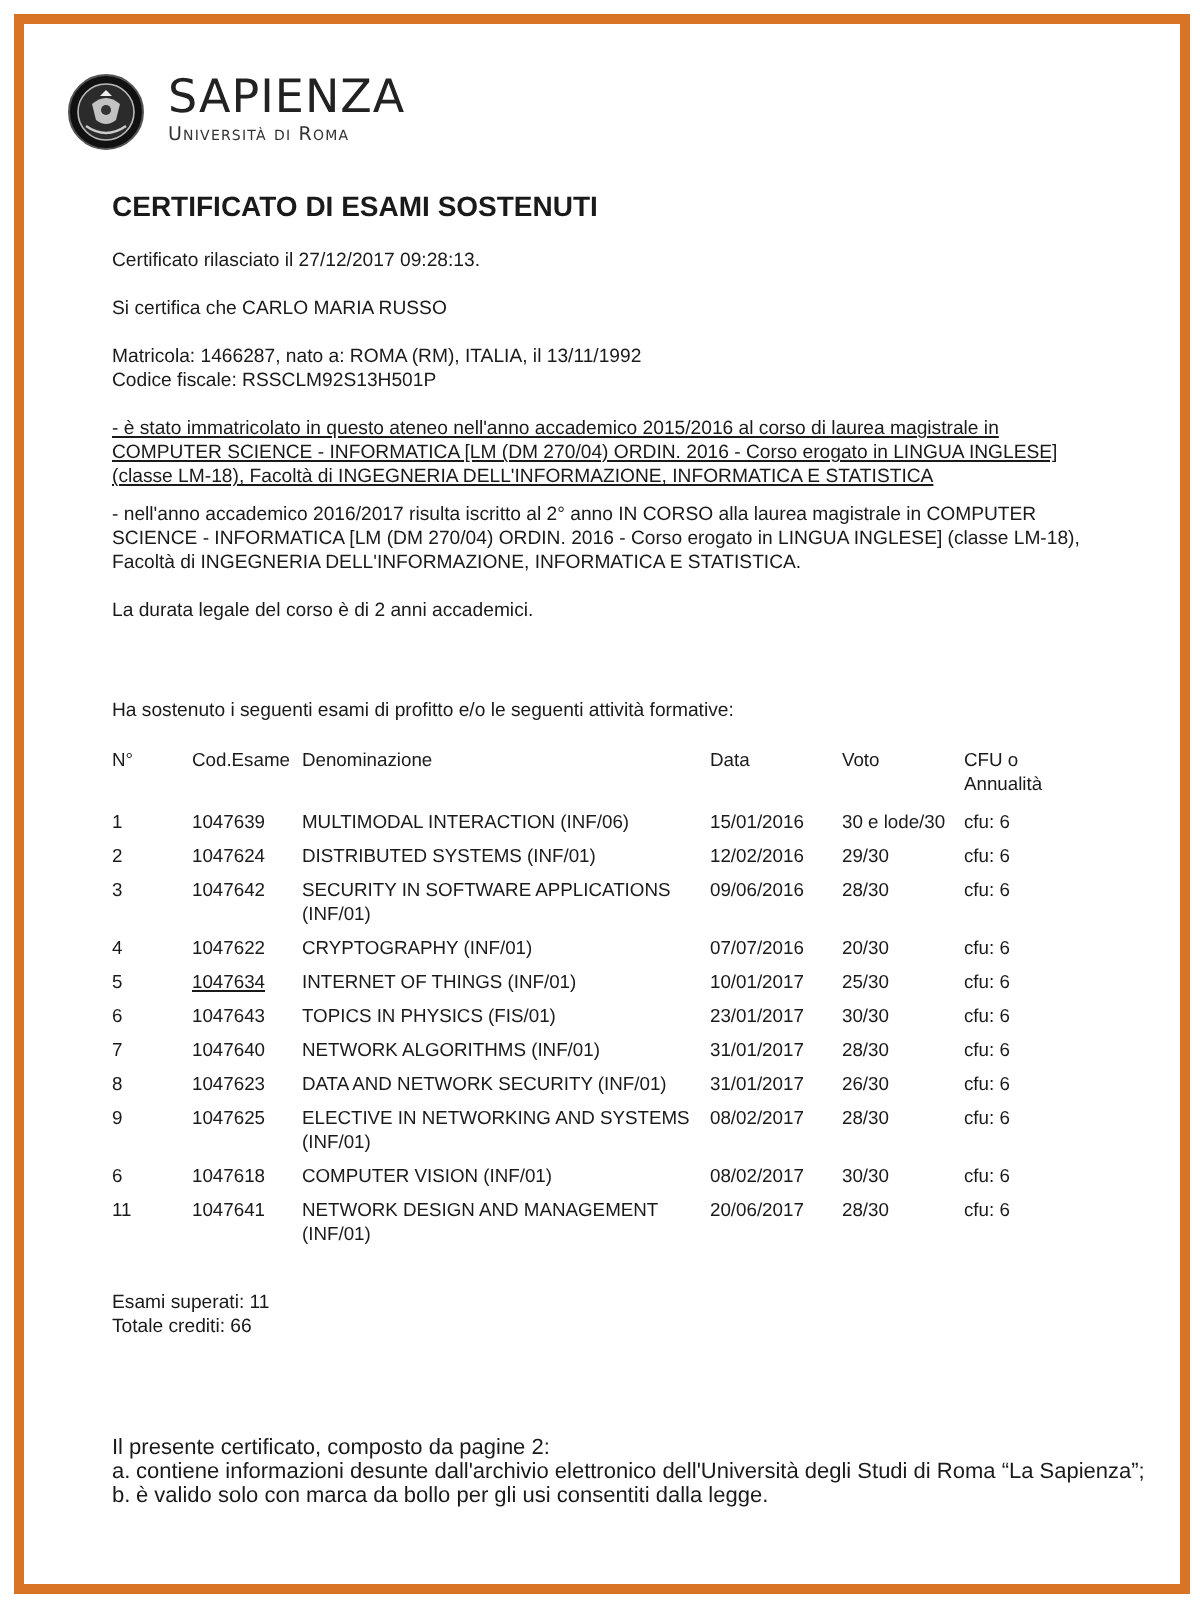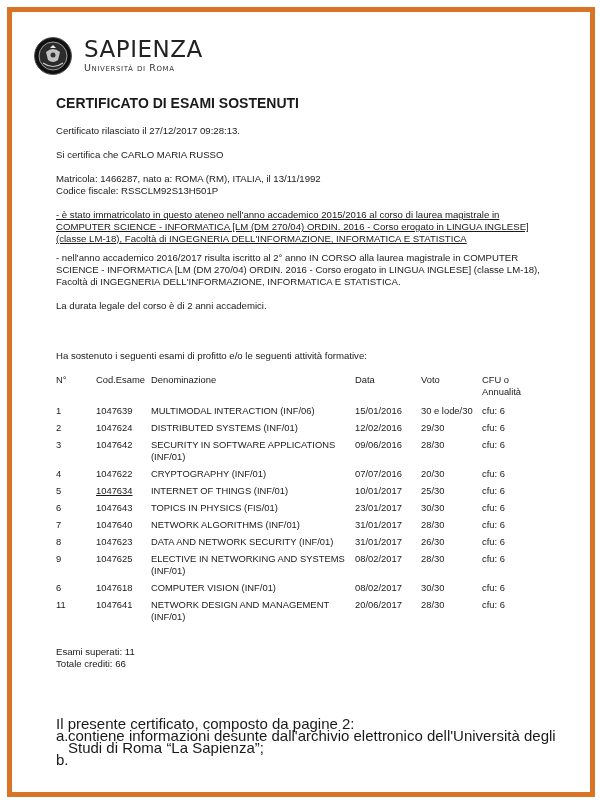--- a/index.html
+++ b/index.html
@@ -23,21 +23,21 @@
   th { font-weight: normal; text-align: left; vertical-align: top; padding: 0 0 7px 0; line-height: 12px; }
   td { vertical-align: top; padding: 0 0 5px 0; line-height: 12px; }
   .c-n { width: 40px; }
   .c-cod { width: 39px; }
   .c-den { width: 204px; padding-left: 0; margin-top: 32px; }
   .c-data { width: 66px; }
   .c-voto { width: 53px; }
   .c-cfu { width: 58px; }
   th.c-cfu { text-align: left; }
   .totals { margin-top: 18px; }
-  .footer { position: absolute; left: 56px; top: 718px; width: 520px; font-size: 15px; line-height: 12px; }
+  .footer { position: absolute; left: 56px; top: 718px; width: 520px; font-size: 11px; line-height: 12px; }
   .footer ol { margin: 0; padding: 0; list-style: none; }
   .footer li { display: flex; }
   .footer li .mk { width: 12px; }
 </style>
 </head>
 <body>
 
 <div class="frame"></div>
 
 <div class="logo">
@@ -179,15 +179,16 @@
 
 <div class="footer">
   <div>Il presente certificato, composto da pagine 2:</div>
   <ol>
     <li>
       <span class="mk">a.</span>
       <span>contiene informazioni desunte dall'archivio elettronico dell'Università degli Studi di Roma “La Sapienza”;</span>
     </li>
     <li>
       <span class="mk">b.</span>
+      <span>è valido solo con marca da bollo per gli usi consentiti dalla legge.</span>
     </li>
   </ol>
 </div>
 
 </body></html>

